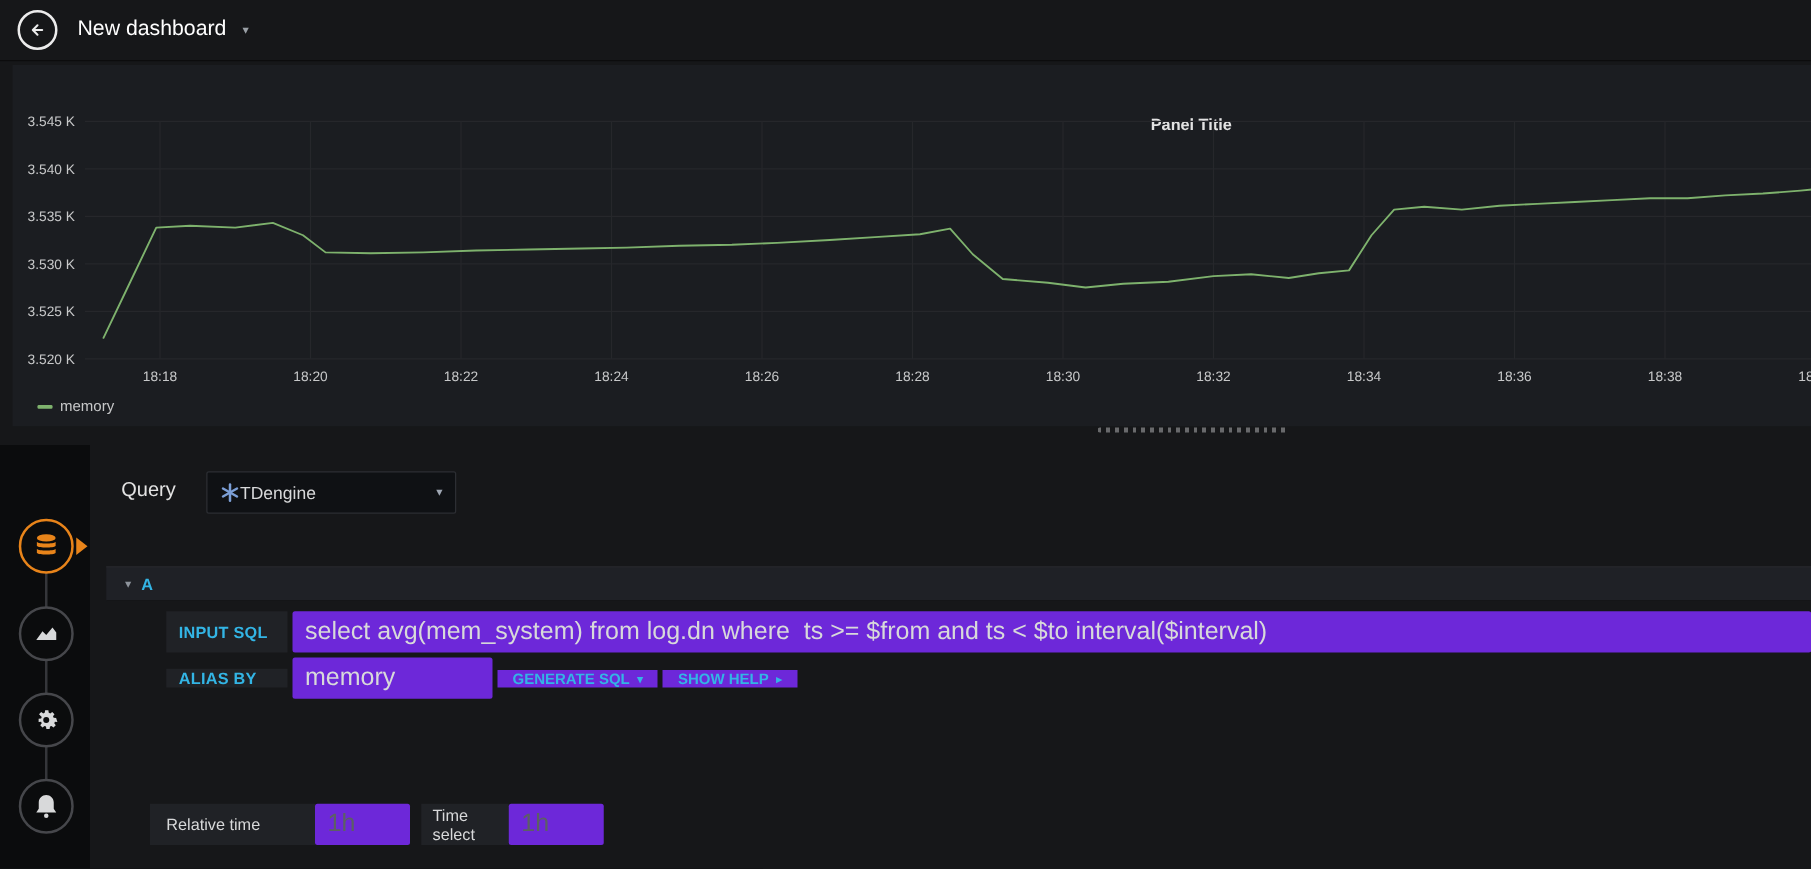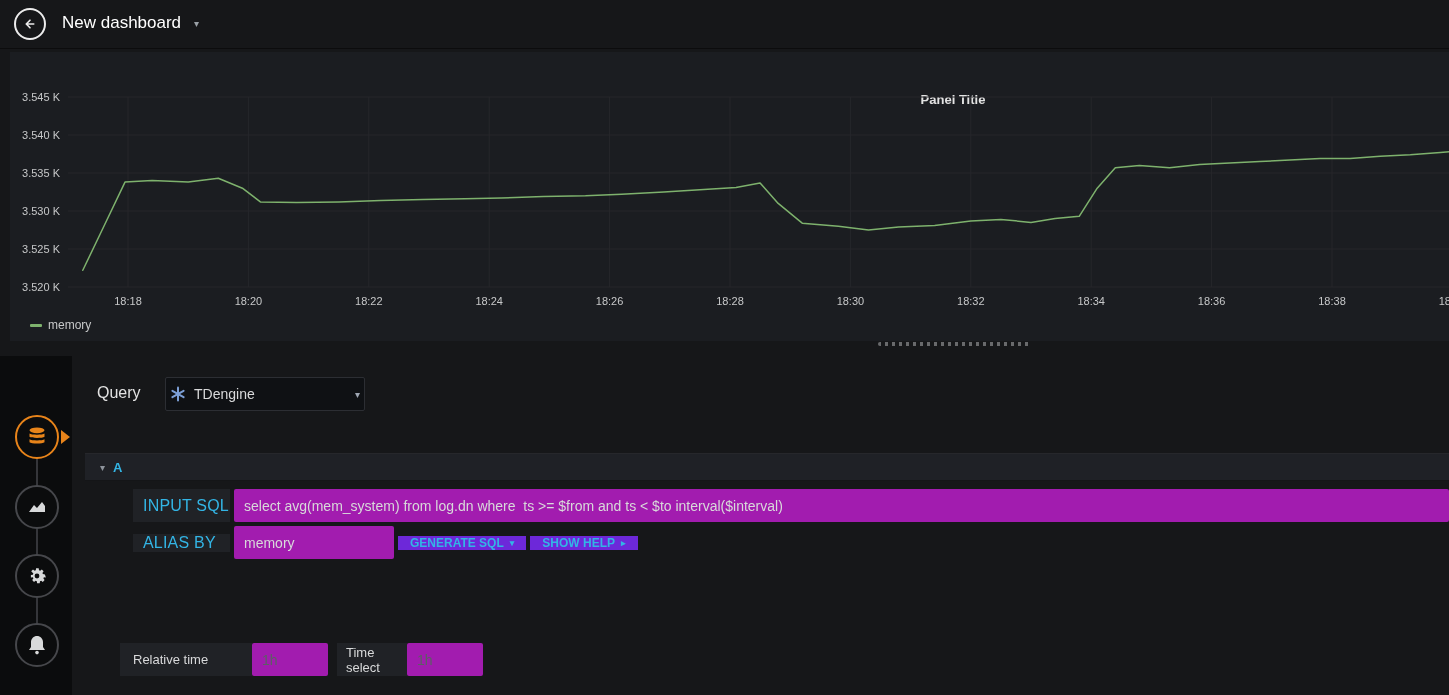--- a/index.html
+++ b/index.html
@@ -34,36 +34,36 @@
               display:flex;align-items:center;justify-content:center;cursor:pointer;}
   .tab-circle.active{border-color:#e8841a;}
   .active-arrow{position:absolute;left:61px;top:430px;width:0;height:0;
                 border-top:7px solid transparent;border-bottom:7px solid transparent;
                 border-left:9px solid #e8841a;}
 
   
   .query-label{position:absolute;left:97px;top:384px;font-size:16px;font-weight:500;color:#e3e3e3;}
   .ds-picker{position:absolute;left:165px;top:377px;width:200px;height:34px;box-sizing:border-box;
              background:#0f1114;border:1px solid #2c2e33;border-radius:2px;
-             display:flex;align-items:center;gap:8px;padding:0 4px;cursor:pointer;}
+             display:flex;align-items:center;padding:0 10px;cursor:pointer;}
   .ds-name{flex:1;font-size:14px;color:#d8d9da;}
   .ds-caret{font-size:10px;color:#9fa7b3;}
 
   .ref-row{position:absolute;left:85px;top:453px;width:1364px;height:28px;box-sizing:border-box;
            background:#1f2126;border-top:1px solid #26272b;border-bottom:1px solid #141517;
            display:flex;align-items:center;gap:8px;padding-left:15px;cursor:pointer;}
   .ref-caret{font-size:10px;color:#8e949c;}
   .ref-id{font-size:13px;font-weight:bold;color:#33b5e5;}
 
   .sql-row1{position:absolute;left:133px;top:489px;width:1316px;height:33px;display:flex;}
   .sql-row2{position:absolute;left:133px;top:526px;height:33px;display:flex;align-items:center;}
   .form-tag{width:97px;box-sizing:border-box;background:#202226;color:#33b5e5;
-            font-size:16px;font-weight:normal;display:flex;align-items:center;
+            font-size:13px;font-weight:bold;display:flex;align-items:center;
             padding-left:10px;margin-right:4px;flex:none;letter-spacing:.2px;}
-  .text-input{background:#a21caf;border:none;outline:none;color:#d8d9da;font-size:14px;
+  .text-input{background:#6d28d9;border:none;outline:none;color:#d8d9da;font-size:20px;
               height:33px;padding:0 10px;box-sizing:border-box;border-radius:2px;
               font-family:"Liberation Sans",sans-serif;}
   .sql-input{flex:1;}
   .alias-input{width:160px;}
   .blue-btn{background:#6d28d9;color:#33b5e5;font-size:12px;font-weight:bold;
             display:flex;align-items:center;gap:6px;padding:0 12px;margin-left:4px;cursor:pointer;}
   .blue-btn .mini-caret{font-size:9px;}
 
   .generated-sql{position:absolute;left:140px;top:573px;font-family:"DejaVu Sans Mono",monospace;
                  font-size:13px;color:#d8d9da;white-space:pre;}

